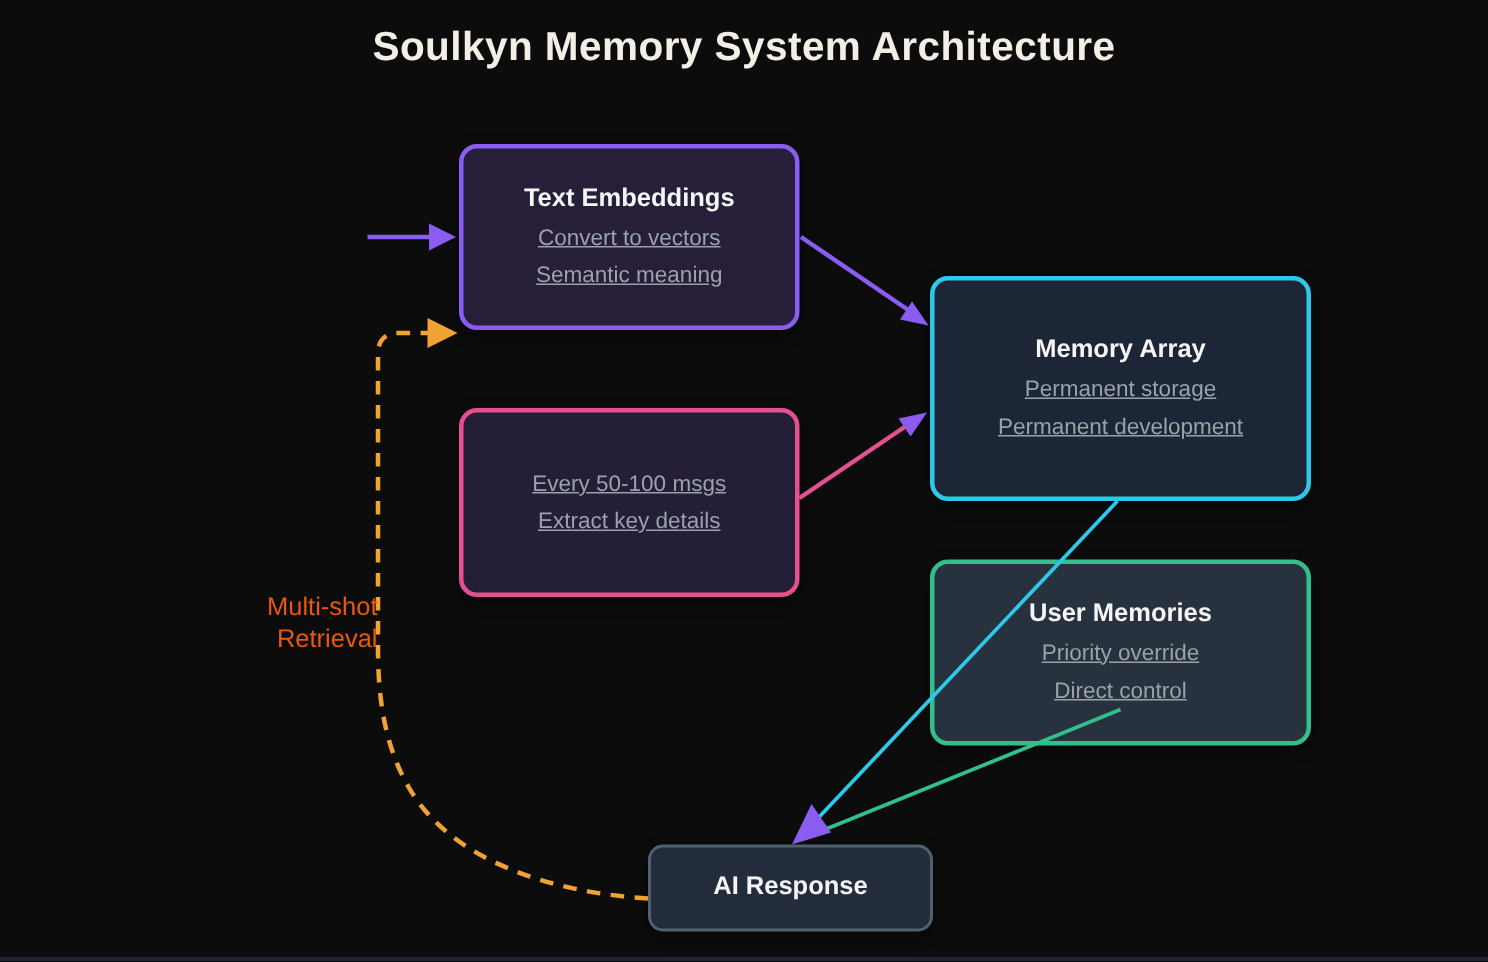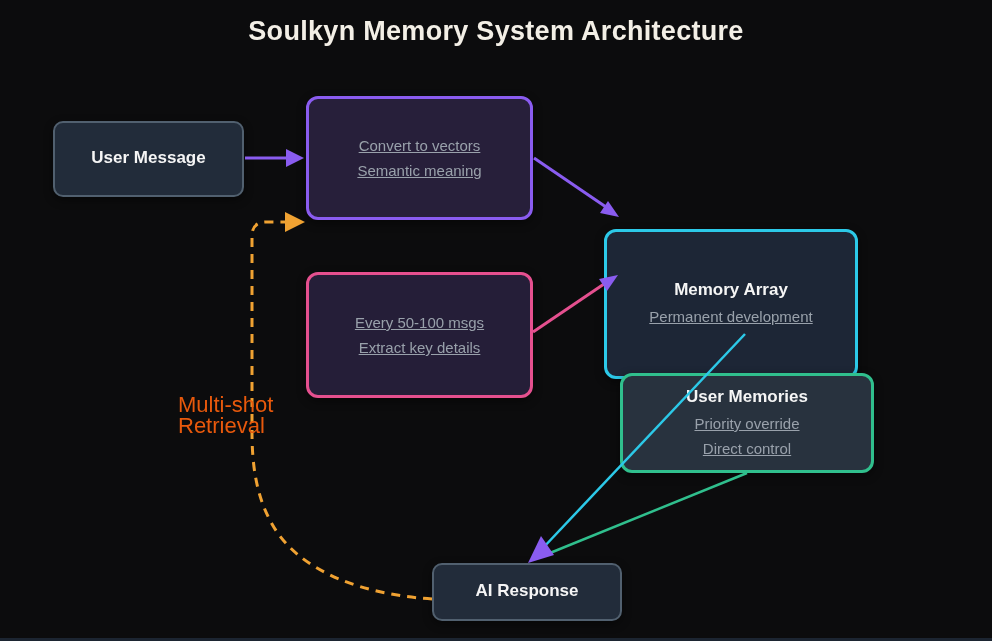--- a/index.html
+++ b/index.html
@@ -31,54 +31,53 @@
   .stroke-purple{stroke:var(--purple);}
   .stroke-pink{stroke:var(--pink);}
   .stroke-cyan{stroke:var(--cyan);}
   .stroke-green{stroke:var(--green);}
   .stroke-amber{stroke:var(--amber);}
   .fill-purple{fill:var(--purple);}
   .fill-amber{fill:var(--amber);}
 
   .edge-label{
     position:absolute;left:178px;top:394px;
-    font-size:22px;line-height:21px;color:var(--label-orange);
+    font-size:17px;line-height:21px;color:var(--label-orange);text-align:right;
   }
   #bottom-strip{
     position:absolute;left:0;bottom:0;width:100%;height:3px;
     background:var(--bottom-strip);
   }
 </style>
 </head>
 <body>
 
 <div id="stage">
 
   <h1 id="page-title">Soulkyn Memory System Architecture</h1>
 
-  <div class="node box-gray" style="left:53px;top:121px;width:191px;height:76px;">
-    <div class="node-title">User Message</div>
-  </div>
 
   <div class="node box-purple" style="left:306px;top:96px;width:227px;height:124px;">
+    <div class="node-title">Text Embeddings</div>
     <div class="node-line">Convert to vectors</div>
     <div class="node-line">Semantic meaning</div>
   </div>
 
-  <div class="node box-cyan" style="left:604px;top:184px;width:254px;height:150px;margin-top:45px;">
+  <div class="node box-cyan" style="left:620px;top:184px;width:254px;height:150px;">
     <div class="node-title">Memory Array</div>
+    <div class="node-line">Permanent storage</div>
     <div class="node-line">Permanent development</div>
   </div>
 
   <div class="node box-pink" style="left:306px;top:272px;width:227px;height:126px;">
     <div class="node-line">Every 50-100 msgs</div>
     <div class="node-line">Extract key details</div>
   </div>
 
-  <div class="node box-green" style="left:620px;top:373px;width:254px;height:100px;">
+  <div class="node box-green" style="left:620px;top:373px;width:254px;height:124px;">
     <div class="node-title">User Memories</div>
     <div class="node-line">Priority override</div>
     <div class="node-line">Direct control</div>
   </div>
 
   <div class="node box-gray" style="left:432px;top:563px;width:190px;height:58px;">
     <div class="node-title">AI Response</div>
   </div>
 
   <svg id="edges" width="992" height="641" viewBox="0 0 992 641">

